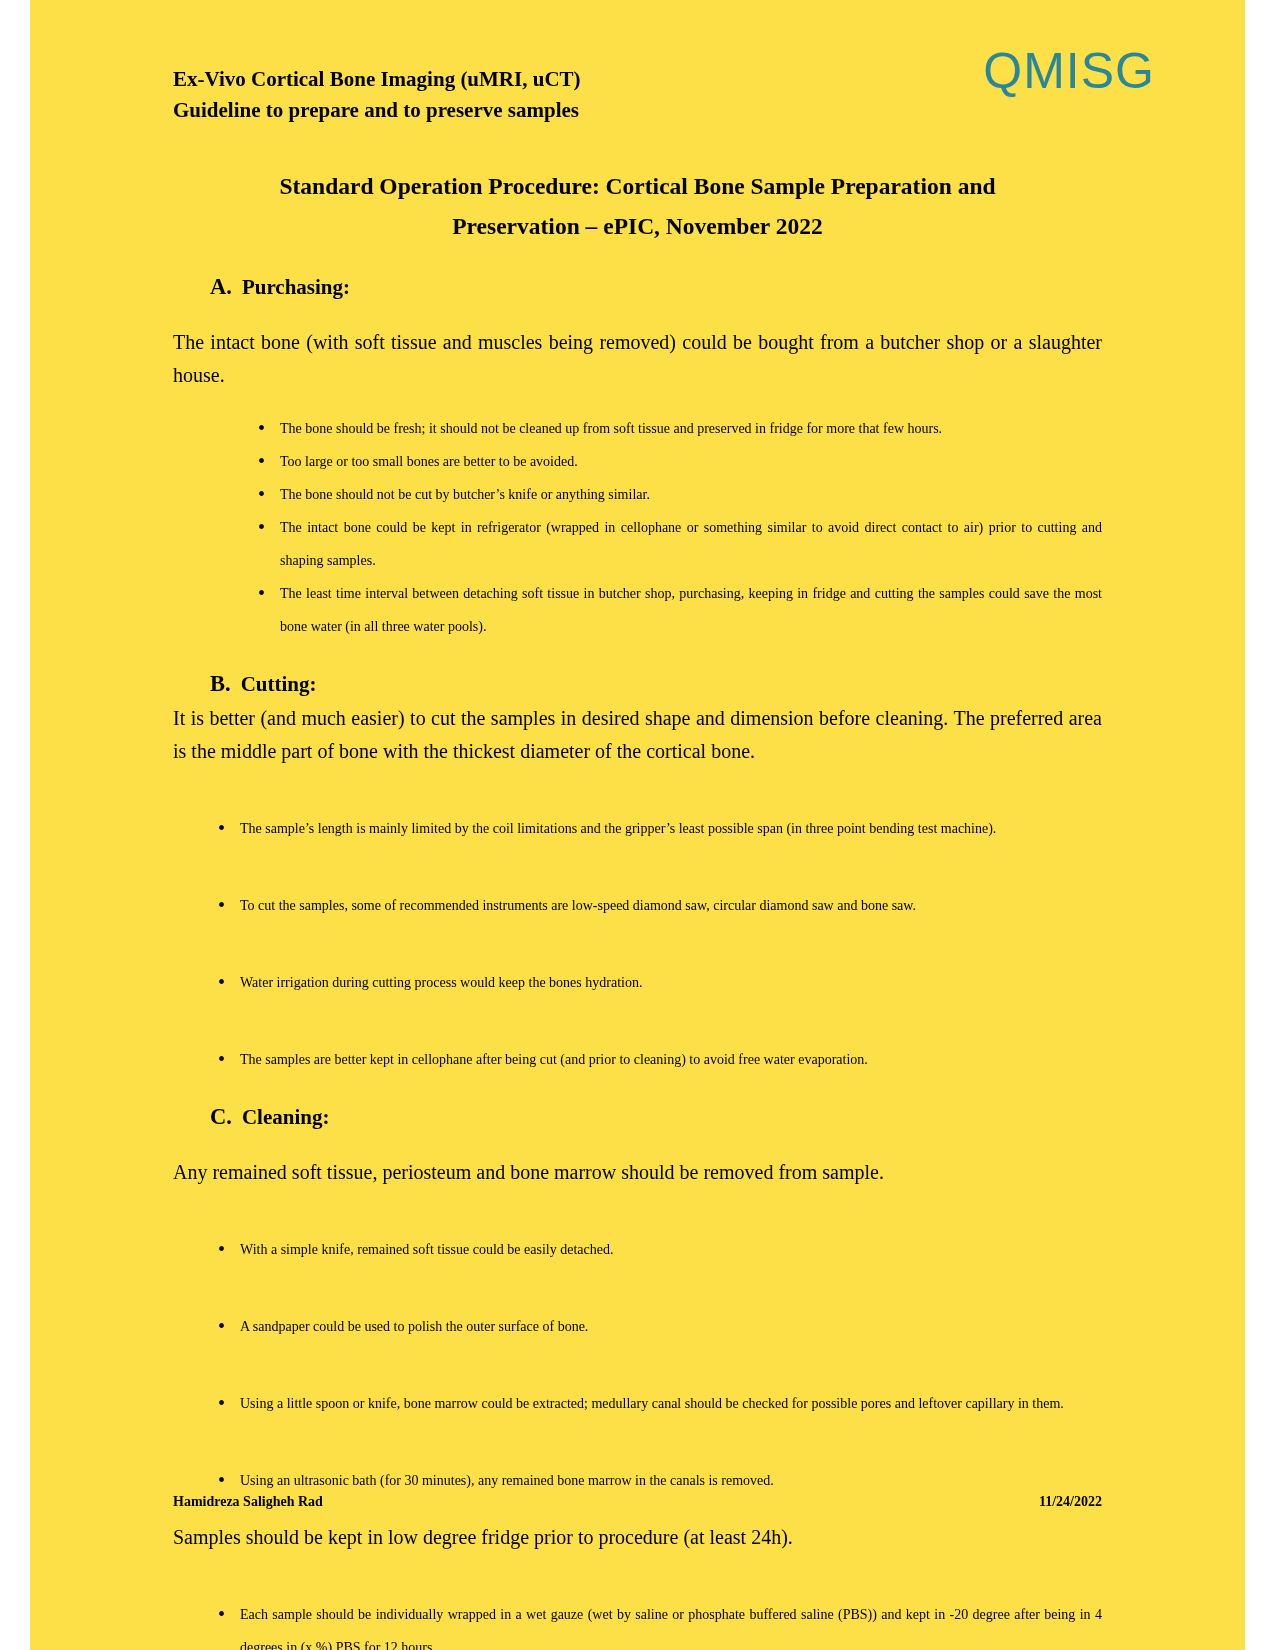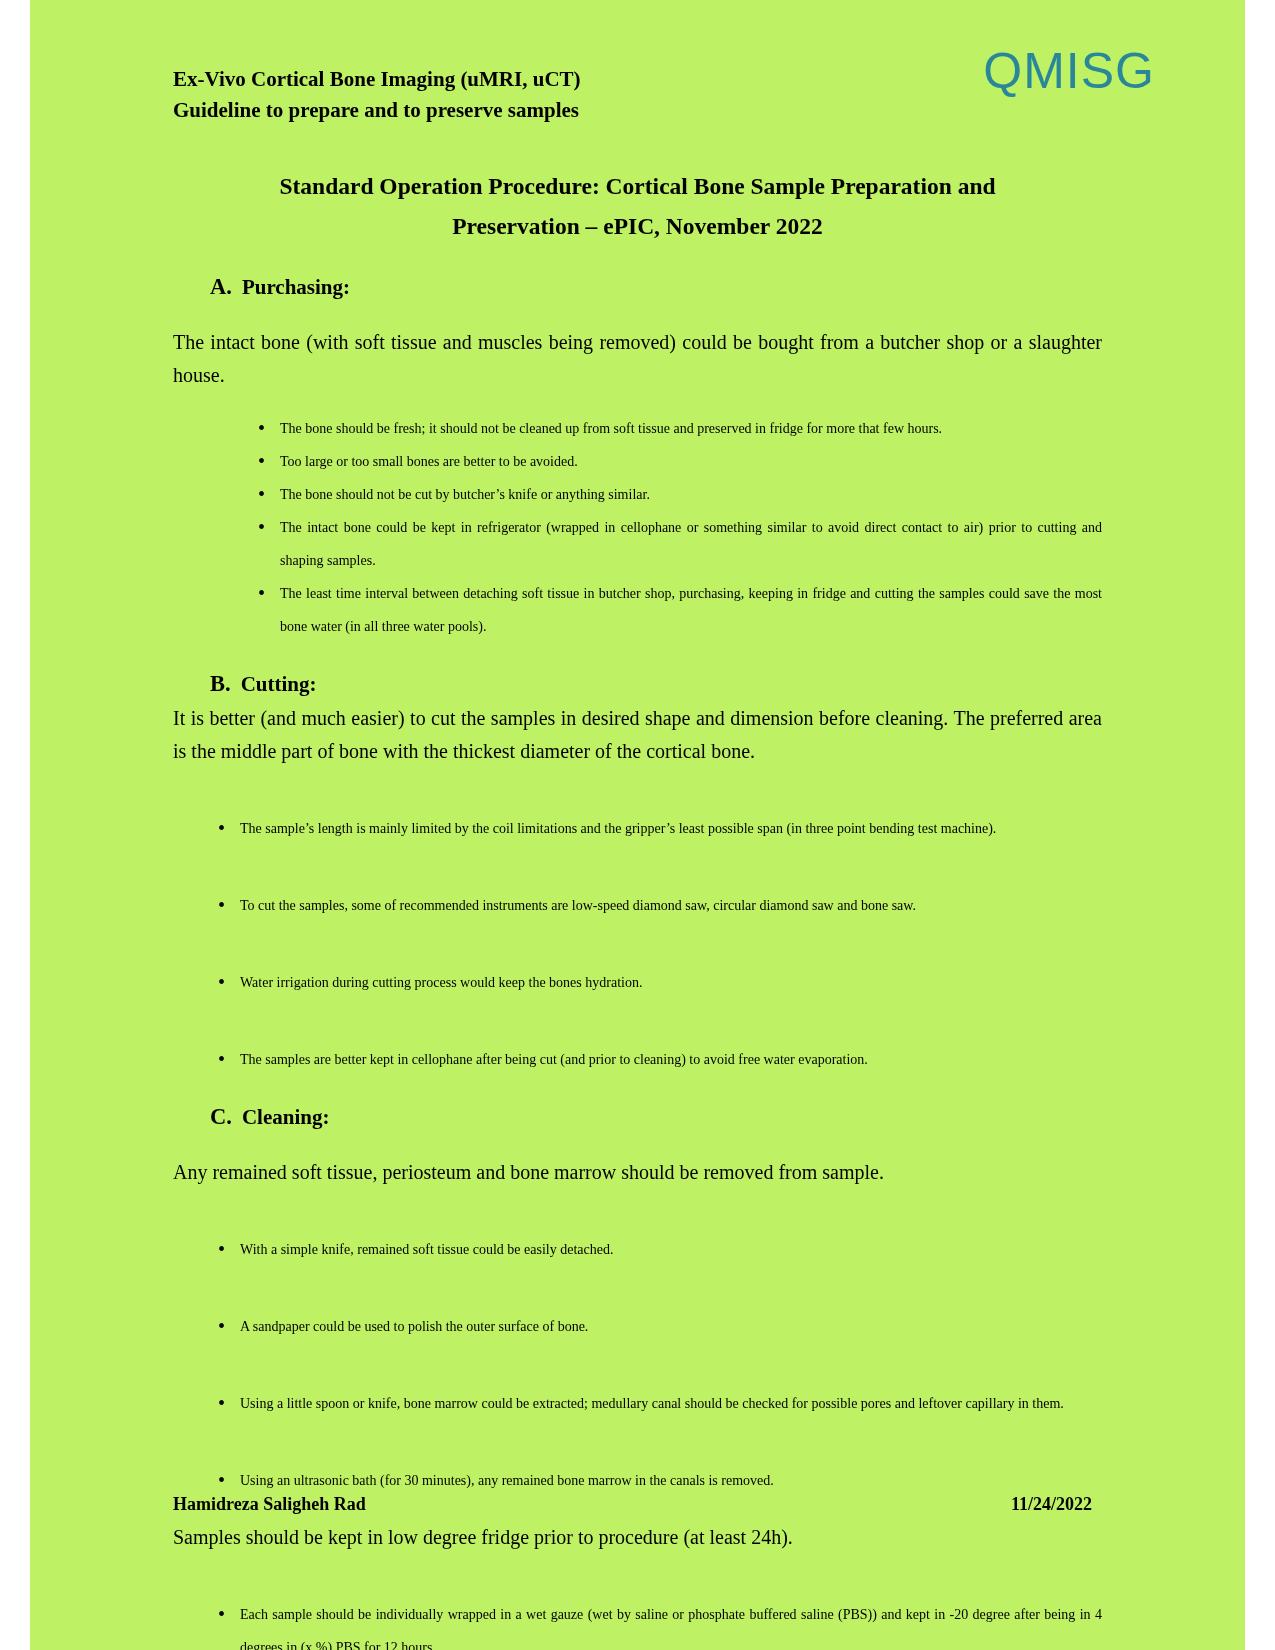--- a/index.html
+++ b/index.html
@@ -2,21 +2,21 @@
 <html><head>
 <meta charset="utf-8">
 <style>
   * { margin: 0; padding: 0; box-sizing: border-box; }
   html, body { background: #ffffff; }
   .page {
     position: relative;
     width: 1215px;
     height: 1650px;
     margin: 0 auto;
-    background: #bef264;
+    background: #fde047;
     font-family: "Liberation Serif", "DejaVu Serif", serif;
     color: #000000;
     overflow: hidden;
   }
   .content {
     padding: 64px 143px 0 143px;
   }
   
   .header-row {
     display: flex;
@@ -87,26 +87,26 @@
     content: "\2022";
     position: absolute;
     left: 0;
     top: 0;
     font-size: 20px;
   }
   
   .footer-row {
     position: absolute;
     left: 143px;
-    right: 153px;
+    right: 143px;
     top: 1494px;
     display: flex;
     justify-content: space-between;
     font-weight: bold;
-    font-size: 18px;
+    font-size: 14px;
   }
 </style>
 </head>
 <body>
 
 <div class="page">
   <div class="content">
 
     <div class="header-row">
       <div class="header-left">

